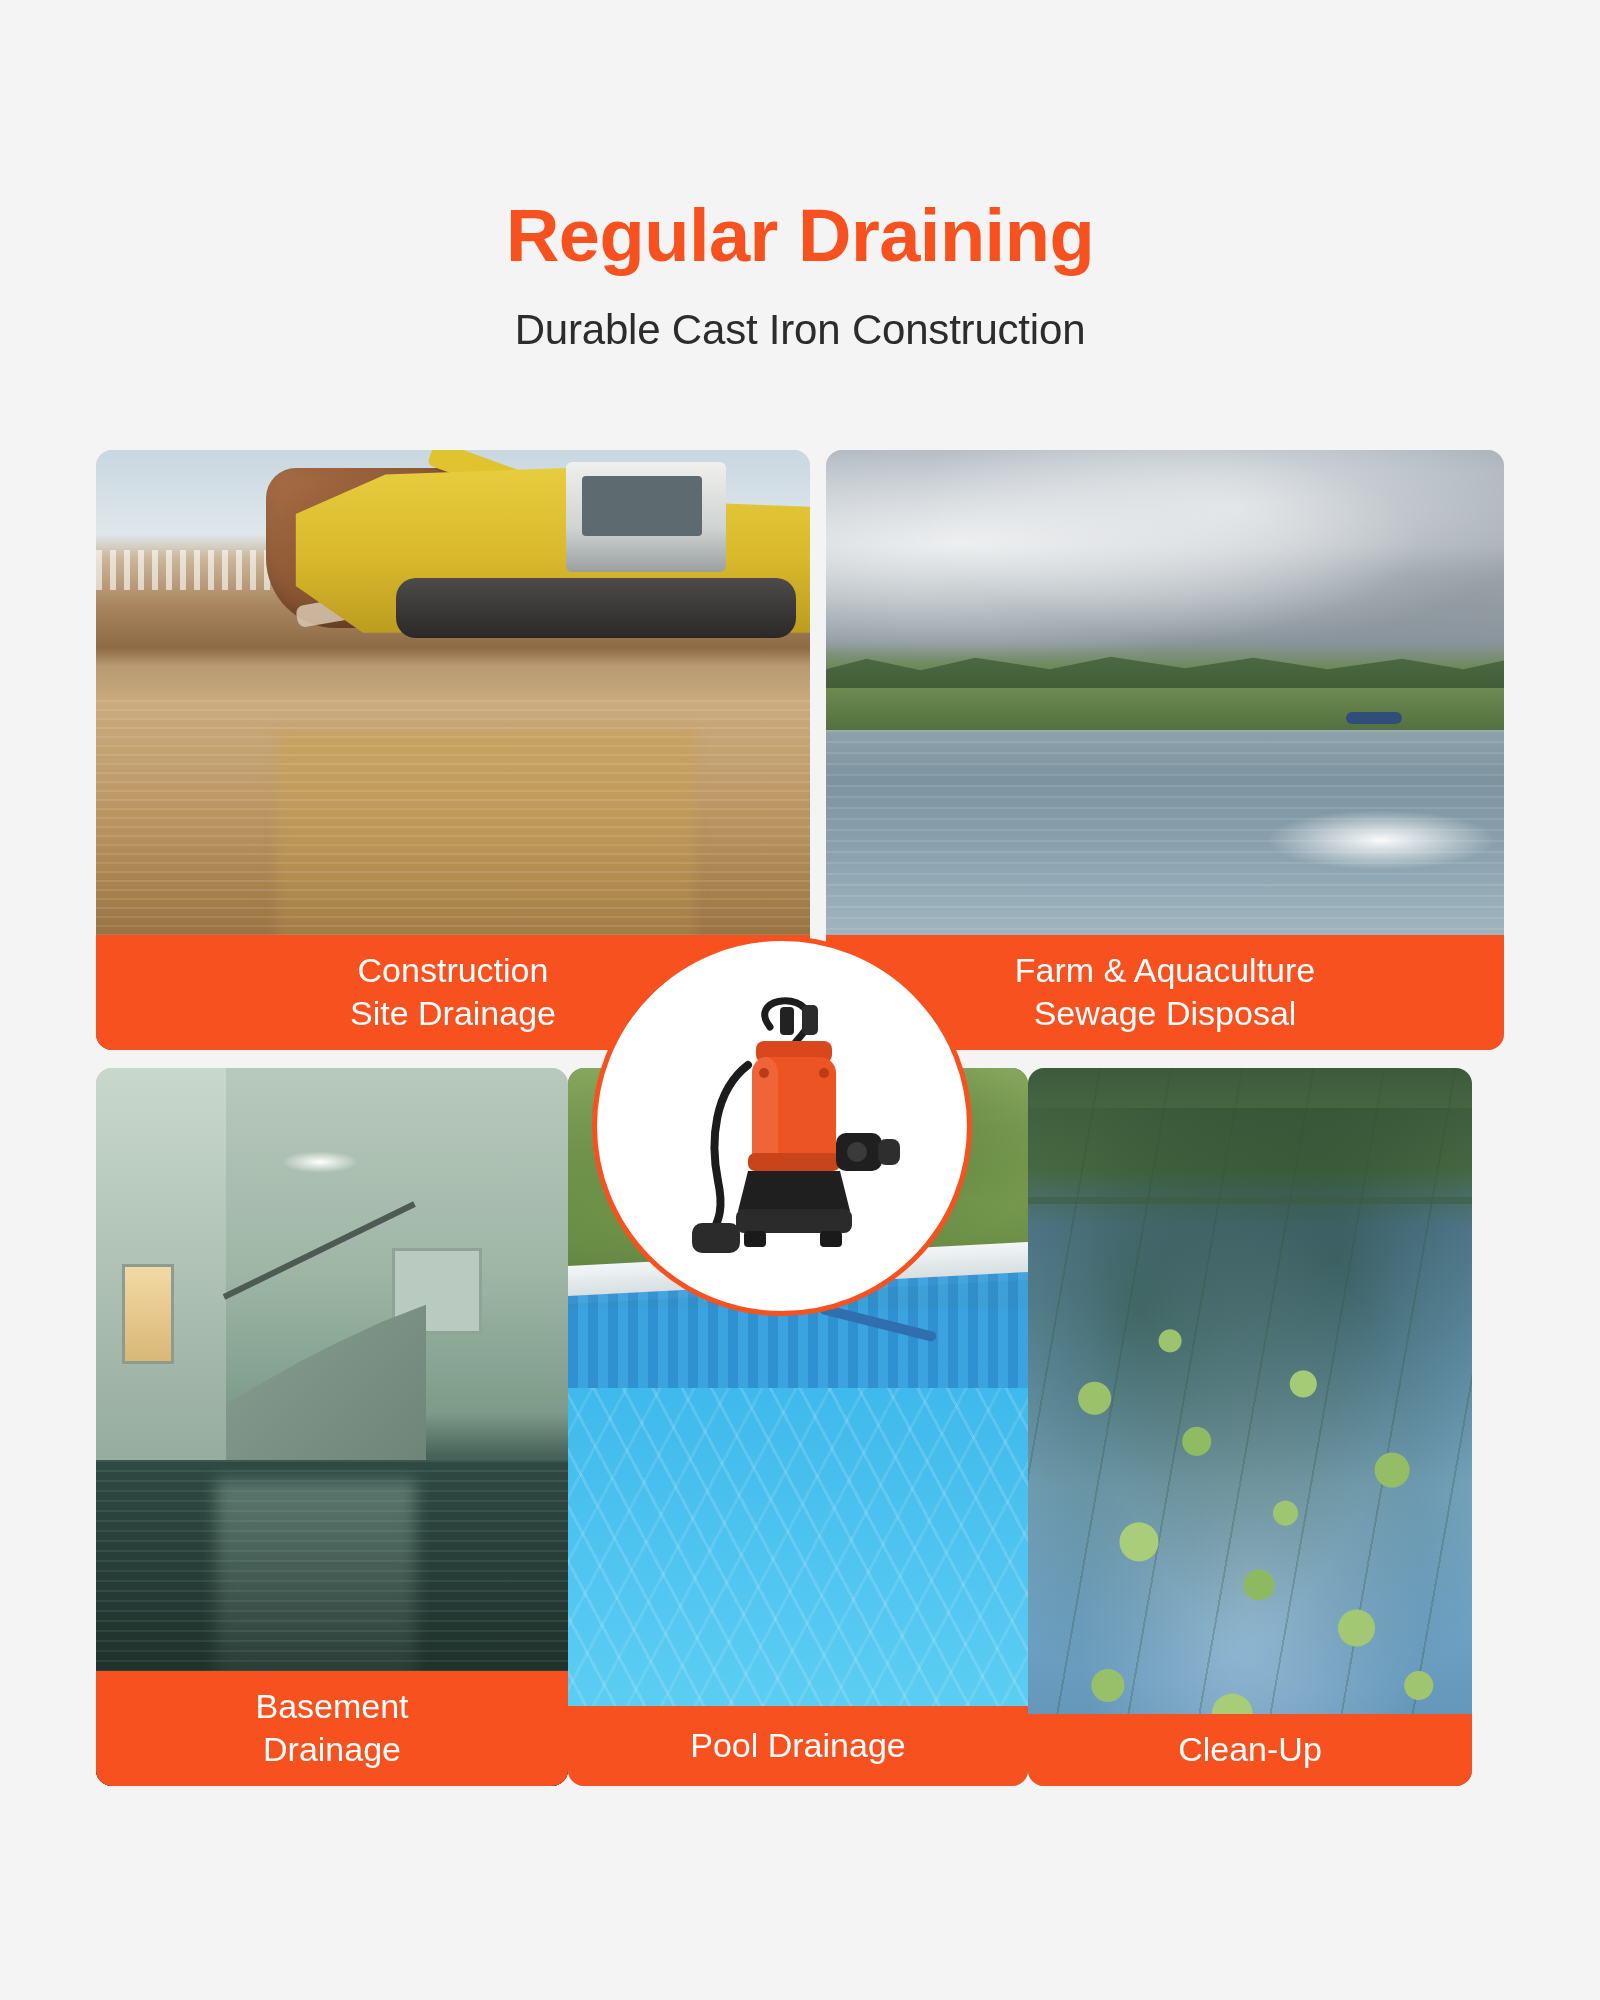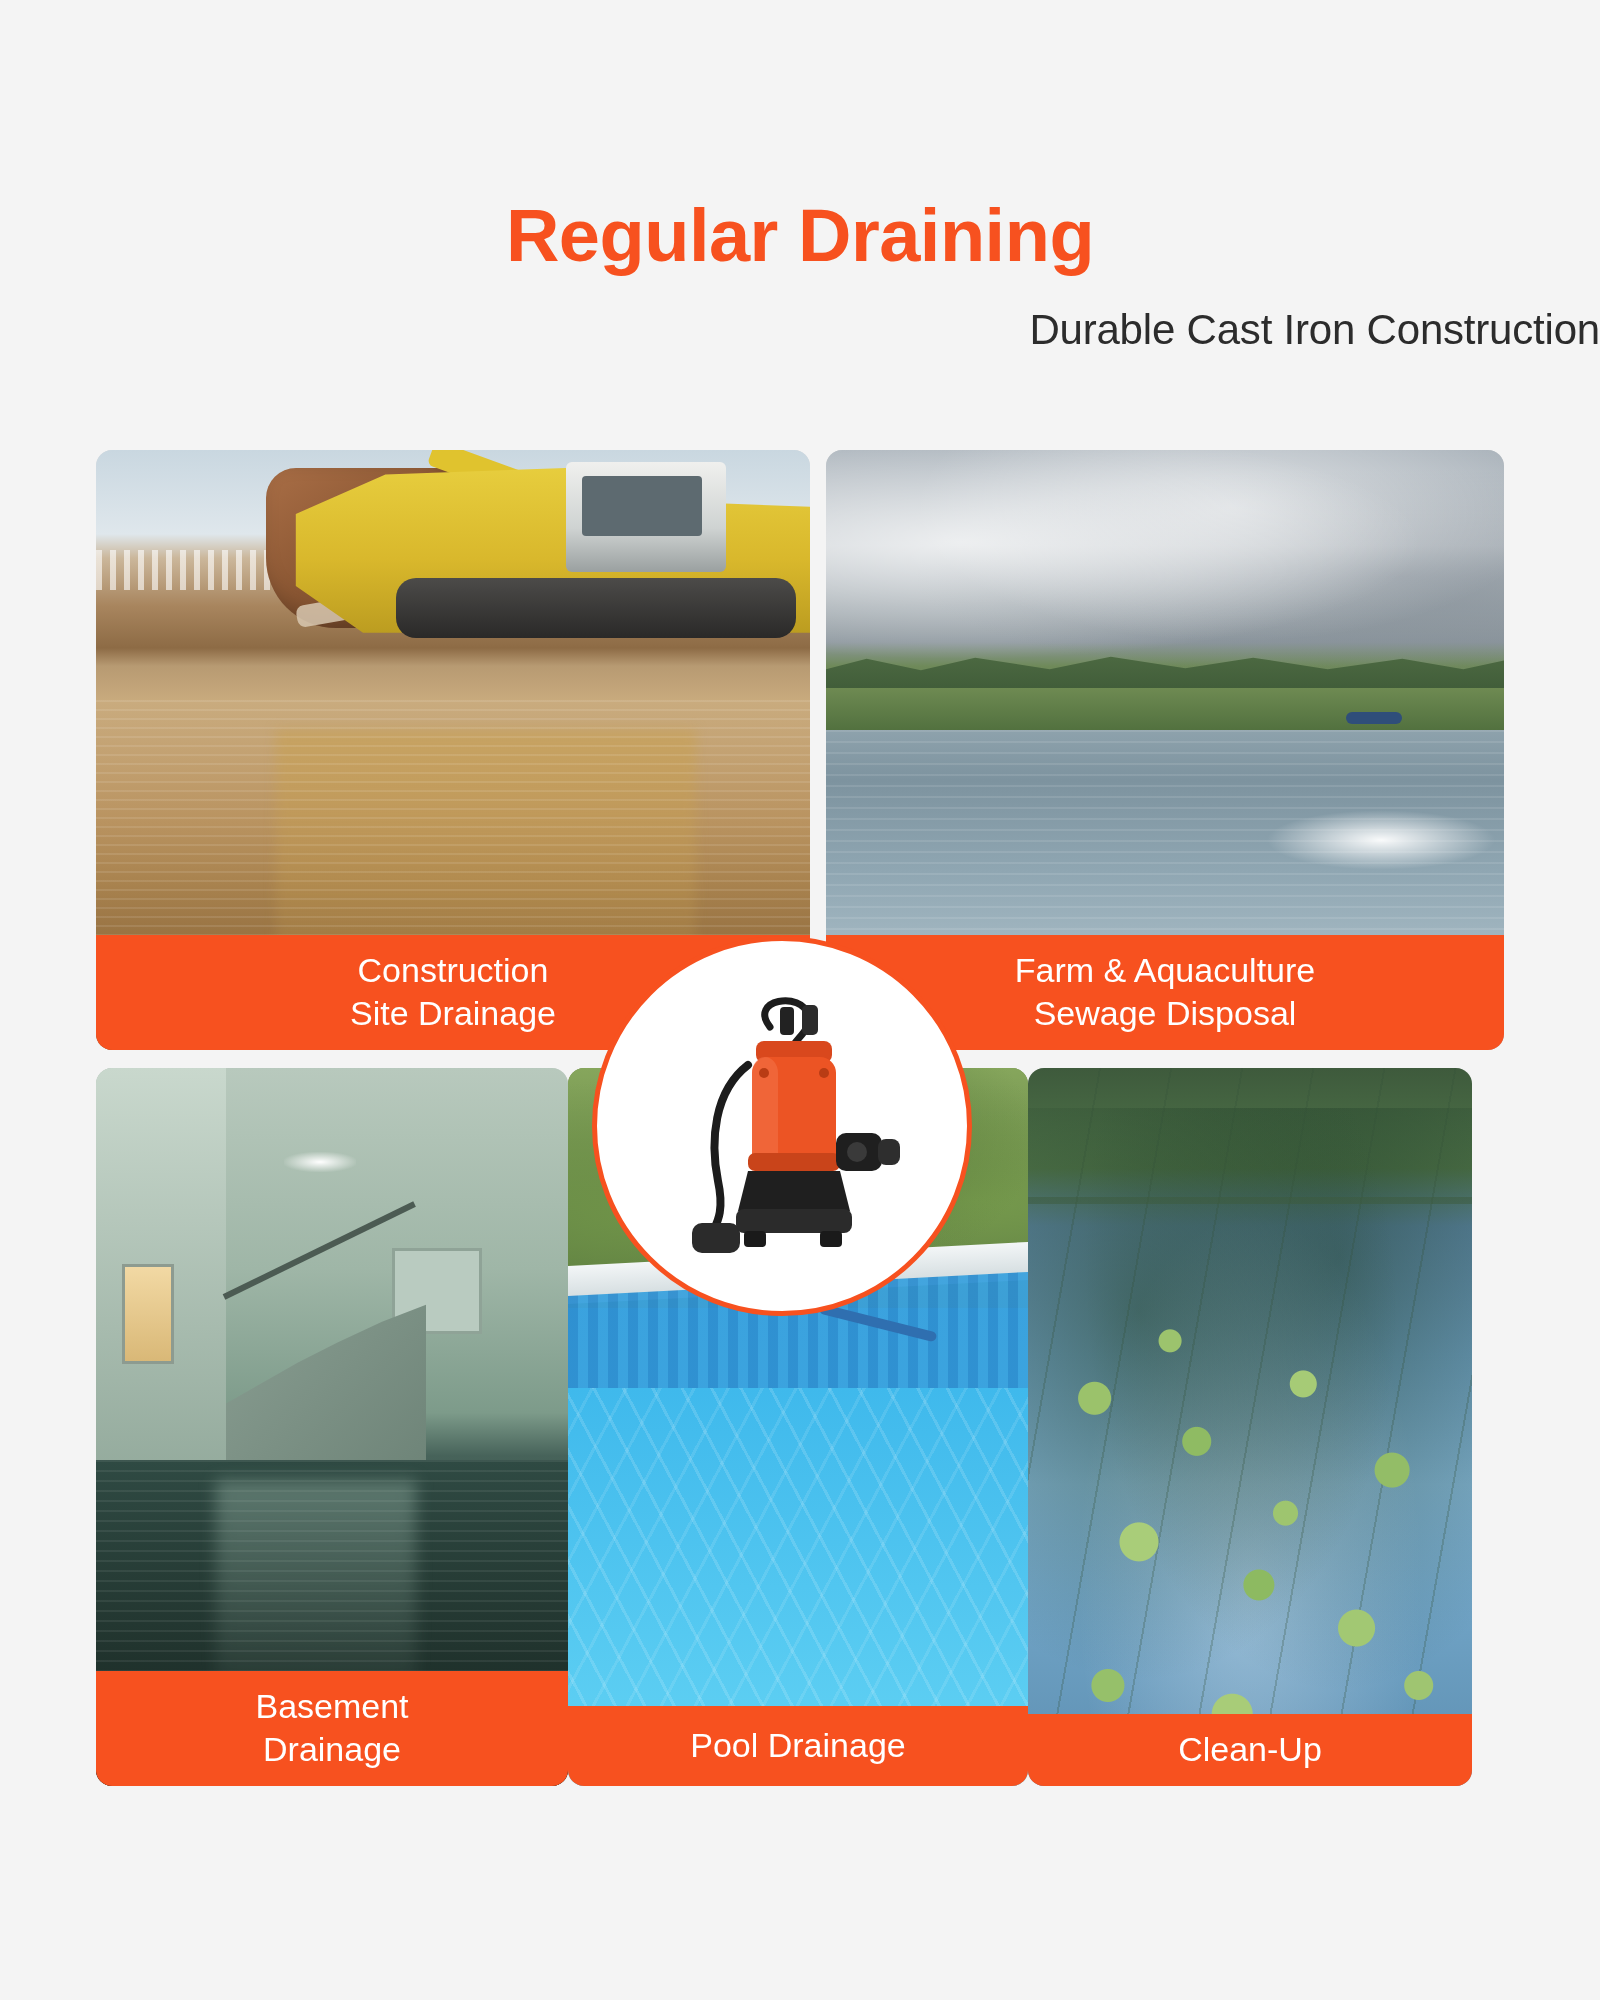--- a/index.html
+++ b/index.html
@@ -36,35 +36,33 @@
     letter-spacing: -0.5px;
     margin: 0 auto;
     max-width: 1100px;
   }
   .subtitle {
     color: #2c2c2c;
     font-size: 42px;
     font-weight: normal;
     margin-top: 28px;
     letter-spacing: -0.2px;
-    text-align: right;
   }
 
   
   .grid {
     position: absolute;
     left: 96px;
     top: 450px;
     width: 1408px;
   }
 
   .row-top {
     display: flex;
-    gap: 0;
-    justify-content: space-between;
+    gap: 16px;
   }
   .row-bottom {
     display: flex;
     margin-top: 18px;
   }
 
   .card {
     position: relative;
     border-radius: 16px;
     overflow: hidden;

